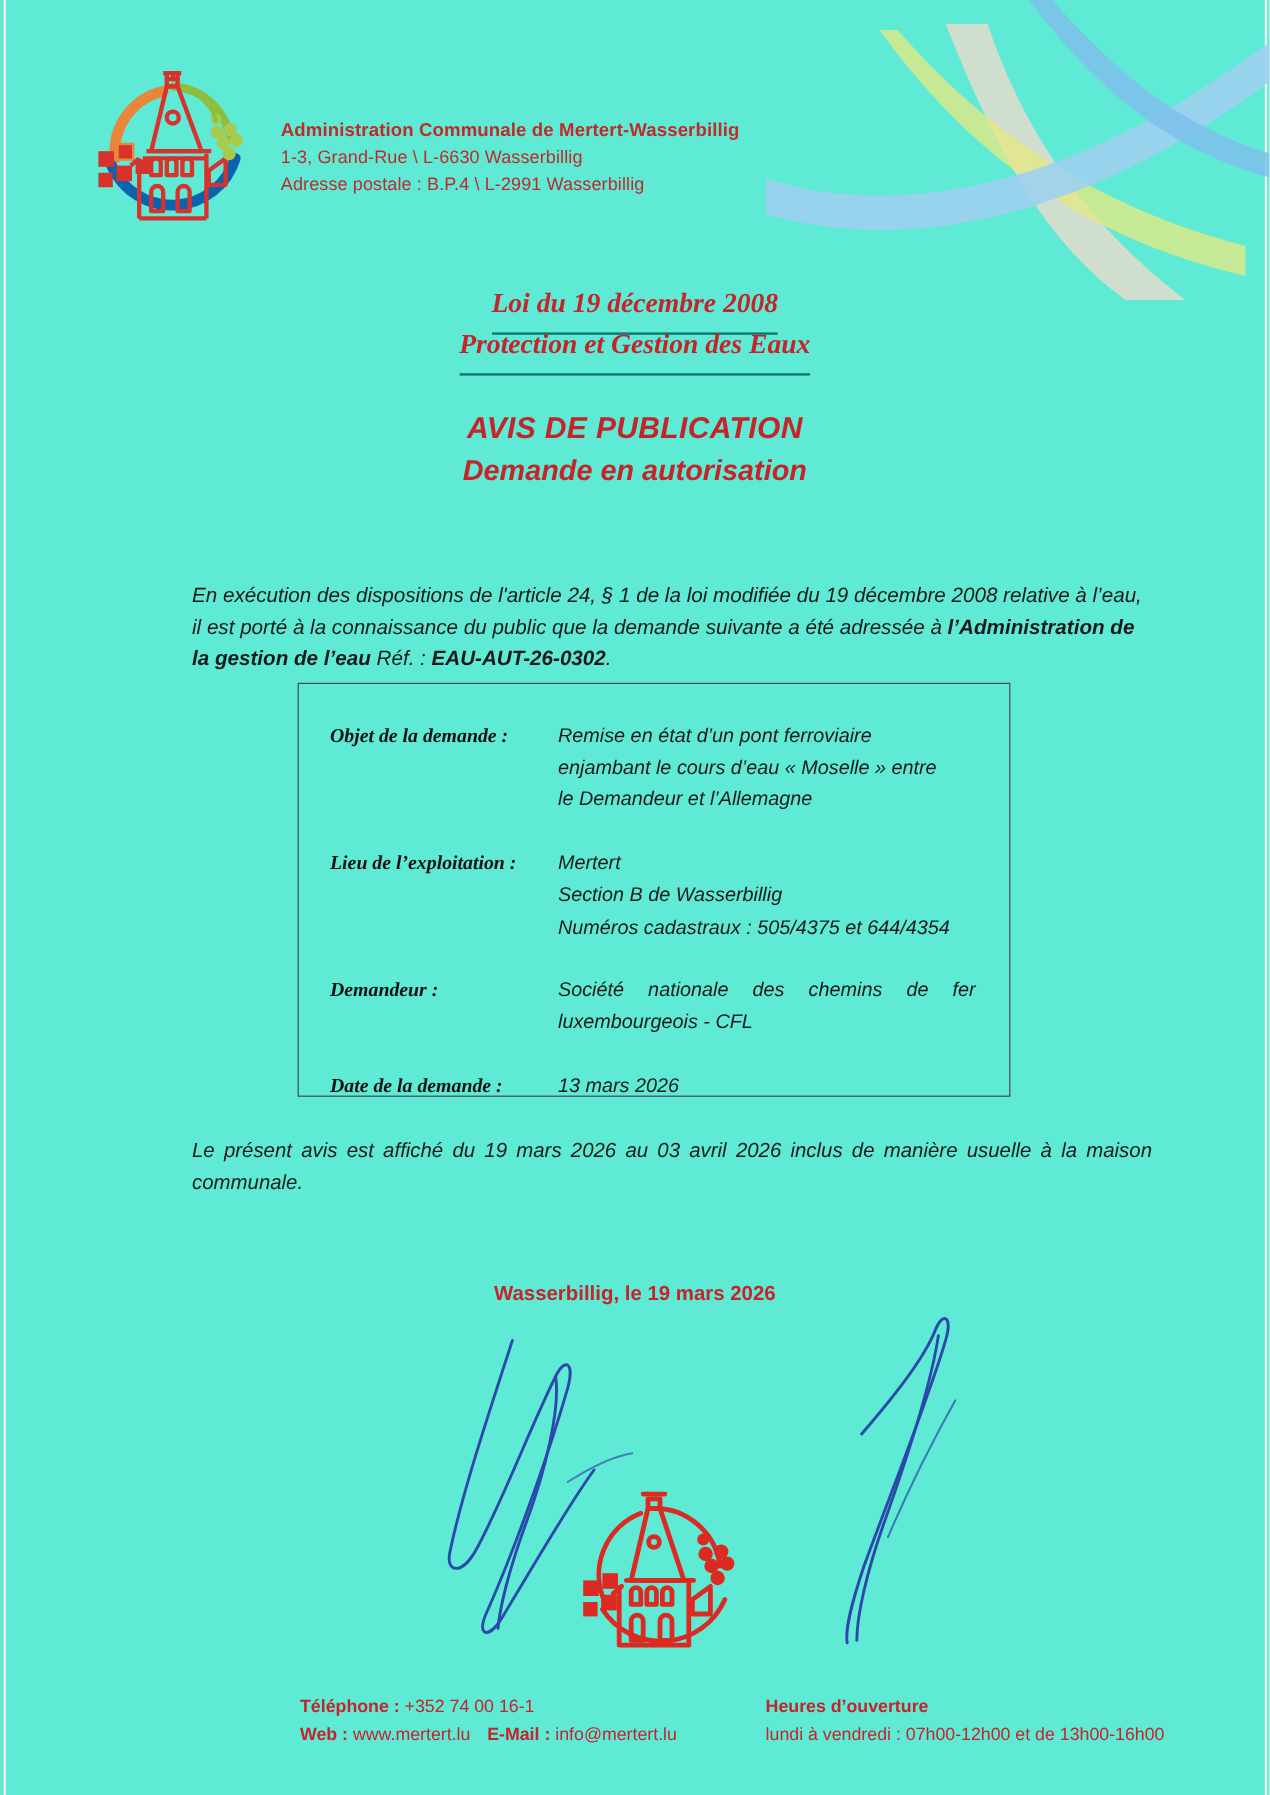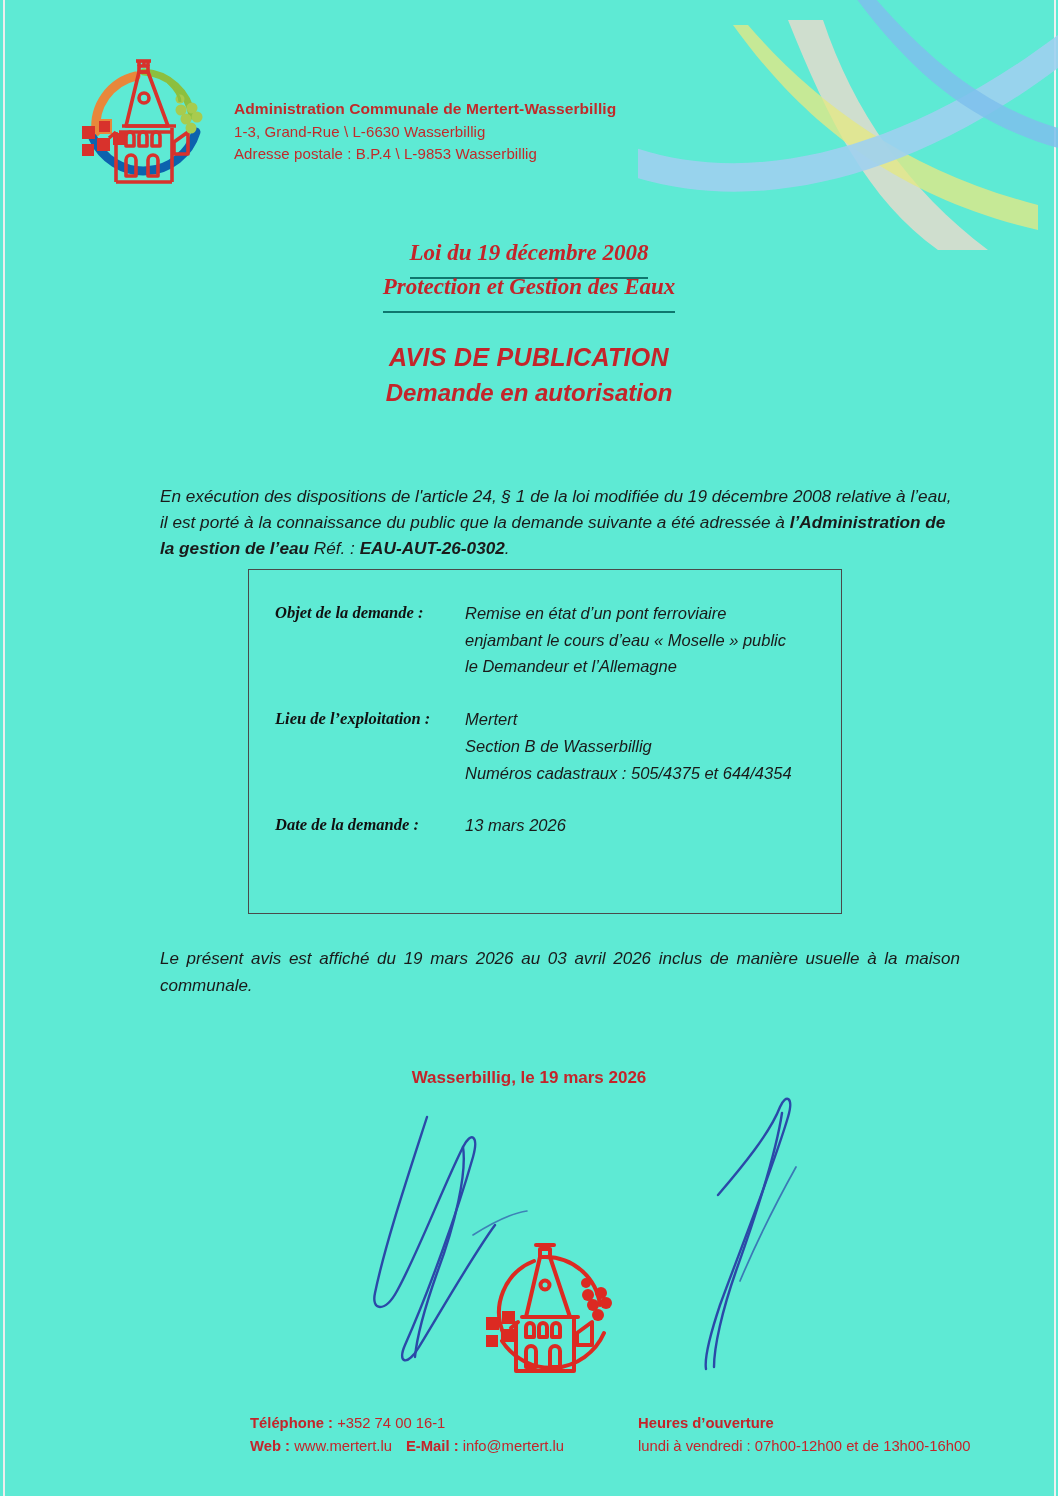--- a/index.html
+++ b/index.html
@@ -287,21 +287,21 @@
           <circle cx="121" cy="63" r="5.5"></circle>
           <circle cx="115" cy="74" r="5.5"></circle>
           <circle cx="104" cy="45" r="4.5"></circle>
         </g>
         <path d="M92 28 C 100 36, 104 42, 104 48" stroke="#8CBF3F" stroke-width="3" fill="none"></path>
       </svg>
     </div>
     <div class="header-text">
       <div class="line1">Administration Communale de Mertert-Wasserbillig</div>
       <div class="line2">1-3, Grand-Rue \ L-6630 Wasserbillig</div>
-      <div class="line3">Adresse postale : B.P.4 \ L-9853 Wasserbillig</div>
+      <div class="line3">Adresse postale : B.P.4 \ L-2991 Wasserbillig</div>
     </div>
   </div>
 
   <div class="title-block">
     <div class="title-law">
       <div><span>Loi du 19 décembre 2008</span></div>
       <div><span>Protection et Gestion des Eaux</span></div>
     </div>
     <div class="title-avis">AVIS DE PUBLICATION</div>
     <div class="title-demande">Demande en autorisation</div>
@@ -309,34 +309,43 @@
 
   <div class="intro"><span>En exécution des dispositions de l'article 24, § 1 de la loi modifiée du 19 décembre 2008 relative à l’eau, il est porté à la connaissance du public que la demande suivante a été adressée à </span><b>l’Administration de la gestion de l’eau</b><span> Réf. : </span><b>EAU-AUT-26-0302</b><span>.</span></div>
 
   <div class="box">
     <div class="box-inner">
 
       <div class="row">
         <div class="row-label">Objet de la demande :</div>
         <div class="row-value">
           <div>Remise en état d’un pont ferroviaire</div>
-          <div>enjambant le cours d’eau « Moselle » public</div>
+          <div>enjambant le cours d’eau « Moselle » entre</div>
           <div>le Demandeur et l’Allemagne</div>
         </div>
       </div>
 
       <div class="row">
         <div class="row-label">Lieu de l’exploitation :</div>
         <div class="row-value">
           <div>Mertert</div>
           <div>Section B de Wasserbillig</div>
           <div>Numéros cadastraux : 505/4375 et 644/4354</div>
         </div>
       </div>
 
+      <div class="row">
+        <div class="row-label">Demandeur :</div>
+        <div class="row-value">
+          <div style="display:flex;justify-content:space-between;width:348px;">
+            <span style="display:block;width:100%;text-align:justify;text-align-last:justify;">Société nationale des chemins de fer</span>
+          </div>
+          <div>luxembourgeois - CFL</div>
+        </div>
+      </div>
 
       <div class="row">
         <div class="row-label">Date de la demande :</div>
         <div class="row-value">
           <div>13 mars 2026</div>
         </div>
       </div>
 
     </div>
   </div>

